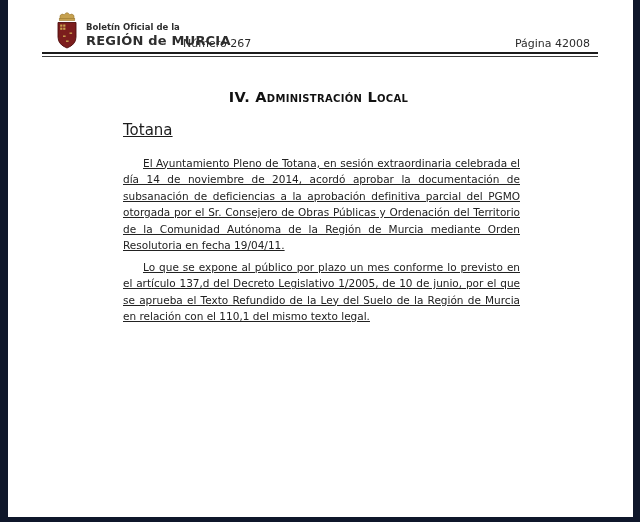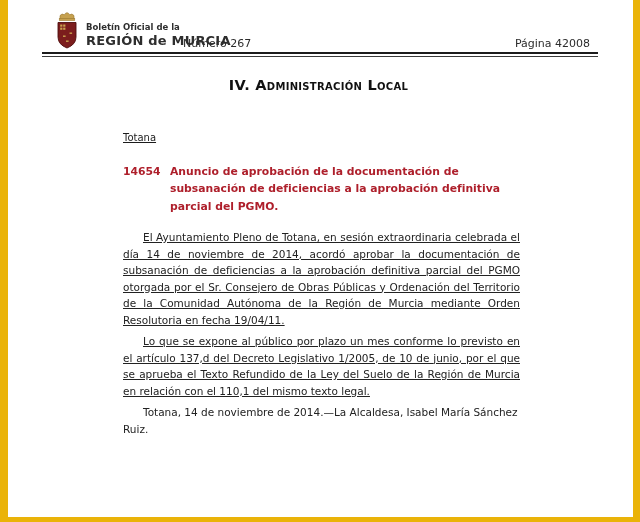--- a/index.html
+++ b/index.html
@@ -4,21 +4,21 @@
 <style>
   html,body{margin:0;padding:0;}
   body{
     width:640px;height:522px;
     font-family:"DejaVu Sans","Liberation Sans",sans-serif;
     background:#fff;
   }
   .frame{
     width:640px;height:522px;
     box-sizing:border-box;
-    background:#eab308;
+    background:#0f172a;
     padding:0 7px 5px 8px;
   }
   .page{
     position:relative;
     width:100%;height:100%;
     background:#ffffff;
     box-sizing:border-box;
   }
   
   .masthead{position:absolute;top:0;left:0;right:0;height:58px;}
@@ -36,31 +36,31 @@
   .issue{left:175px;}
   .date{left:367px;transform:translateX(-50%);}
   .pagenum{right:43px;}
   .double-rule{position:absolute;left:34px;right:35px;top:52px;height:6px;}
   .double-rule .thick{height:2px;background:#1c1c1c;}
   .double-rule .gap{height:2px;}
   .double-rule .thin{height:1px;background:#3a3a3a;}
   
   .section-title{
     position:absolute;top:77px;left:0;right:4px;
-    margin:0;text-align:center;
+    margin:12px;text-align:center;
     font-variant:small-caps;
     font-size:14.5px;font-weight:bold;color:#111;
     letter-spacing:.3px;
   }
   
   .content{
     position:absolute;left:115px;top:118px;width:397px;
     color:#222;font-size:10.5px;line-height:16.5px;
   }
-  .municipality{margin:12px 0 16px 0;font-size:10px;color:#1c1c1c;text-decoration:underline;}
+  .municipality{margin:4px 0 16px 0;font-size:15px;color:#1c1c1c;text-decoration:underline;}
   .notice-heading{
     display:flex;
     color:#ae1f2b;font-weight:bold;
     line-height:17.5px;font-size:10.8px;
     margin:0 0 14px 0;
   }
   .notice-number{flex:0 0 47px;}
   .notice-title{flex:1;padding-right:2px;}
   .content p.body-par{
     margin:0 0 5px 0;
@@ -111,24 +111,19 @@
       <div class="thick"></div>
         <div class="gap"></div>
         <div class="thin"></div>
     </div>
 
     <h1 class="section-title">IV. Administración Local</h1>
 
     <main class="content">
       <p class="municipality">Totana</p>
 
-      <div class="notice-heading">
-        <span class="notice-number">14654</span>
-        <span class="notice-title">Anuncio de aprobación de la documentación de subsanación de deficiencias a la aprobación definitiva parcial del PGMO.</span>
-      </div>
 
       <p class="body-par">El Ayuntamiento Pleno de Totana, en sesión extraordinaria celebrada el día 14 de noviembre de 2014, acordó aprobar la documentación de subsanación de deficiencias a la aprobación definitiva parcial del PGMO otorgada por el Sr. Consejero de Obras Públicas y Ordenación del Territorio de la Comunidad Autónoma de la Región de Murcia mediante Orden Resolutoria en fecha 19/04/11.</p>
       <p class="body-par">Lo que se expone al público por plazo un mes conforme lo previsto en el artículo 137,d del Decreto Legislativo 1/2005, de 10 de junio, por el que se aprueba el Texto Refundido de la Ley del Suelo de la Región de Murcia en relación con el 110,1 del mismo texto legal.</p>
-      <p class="closing">Totana, 14 de noviembre de 2014.—La Alcaldesa, Isabel María Sánchez Ruiz.</p>
     </main>
 
   </div>
 </div>
 
 </body></html>

